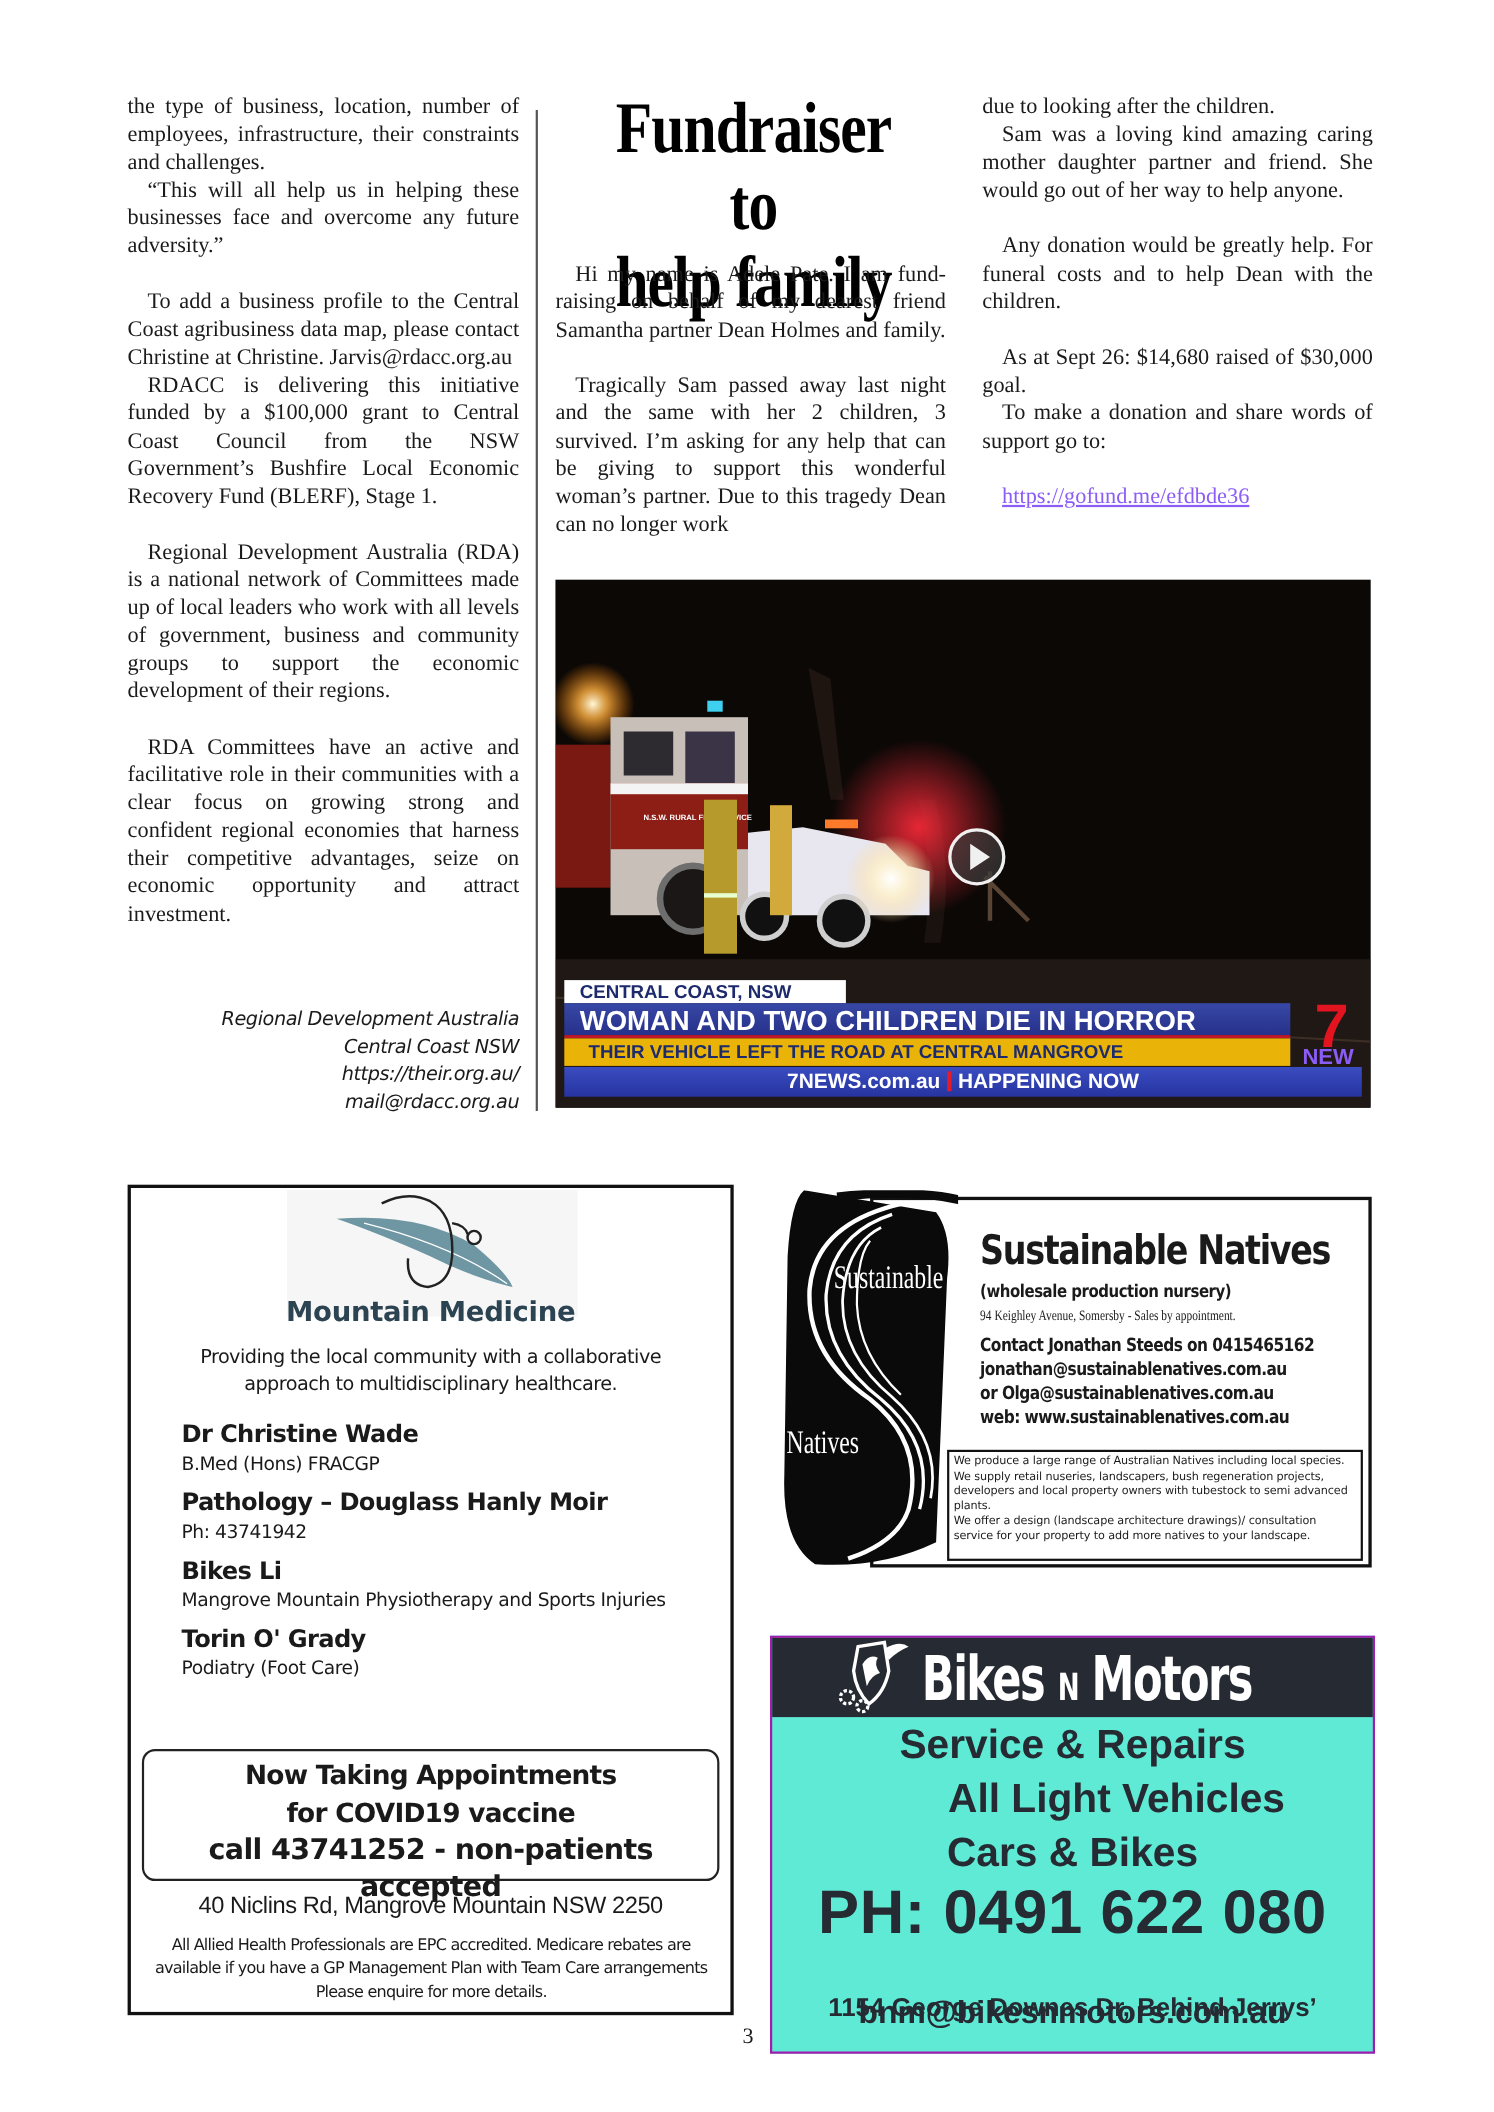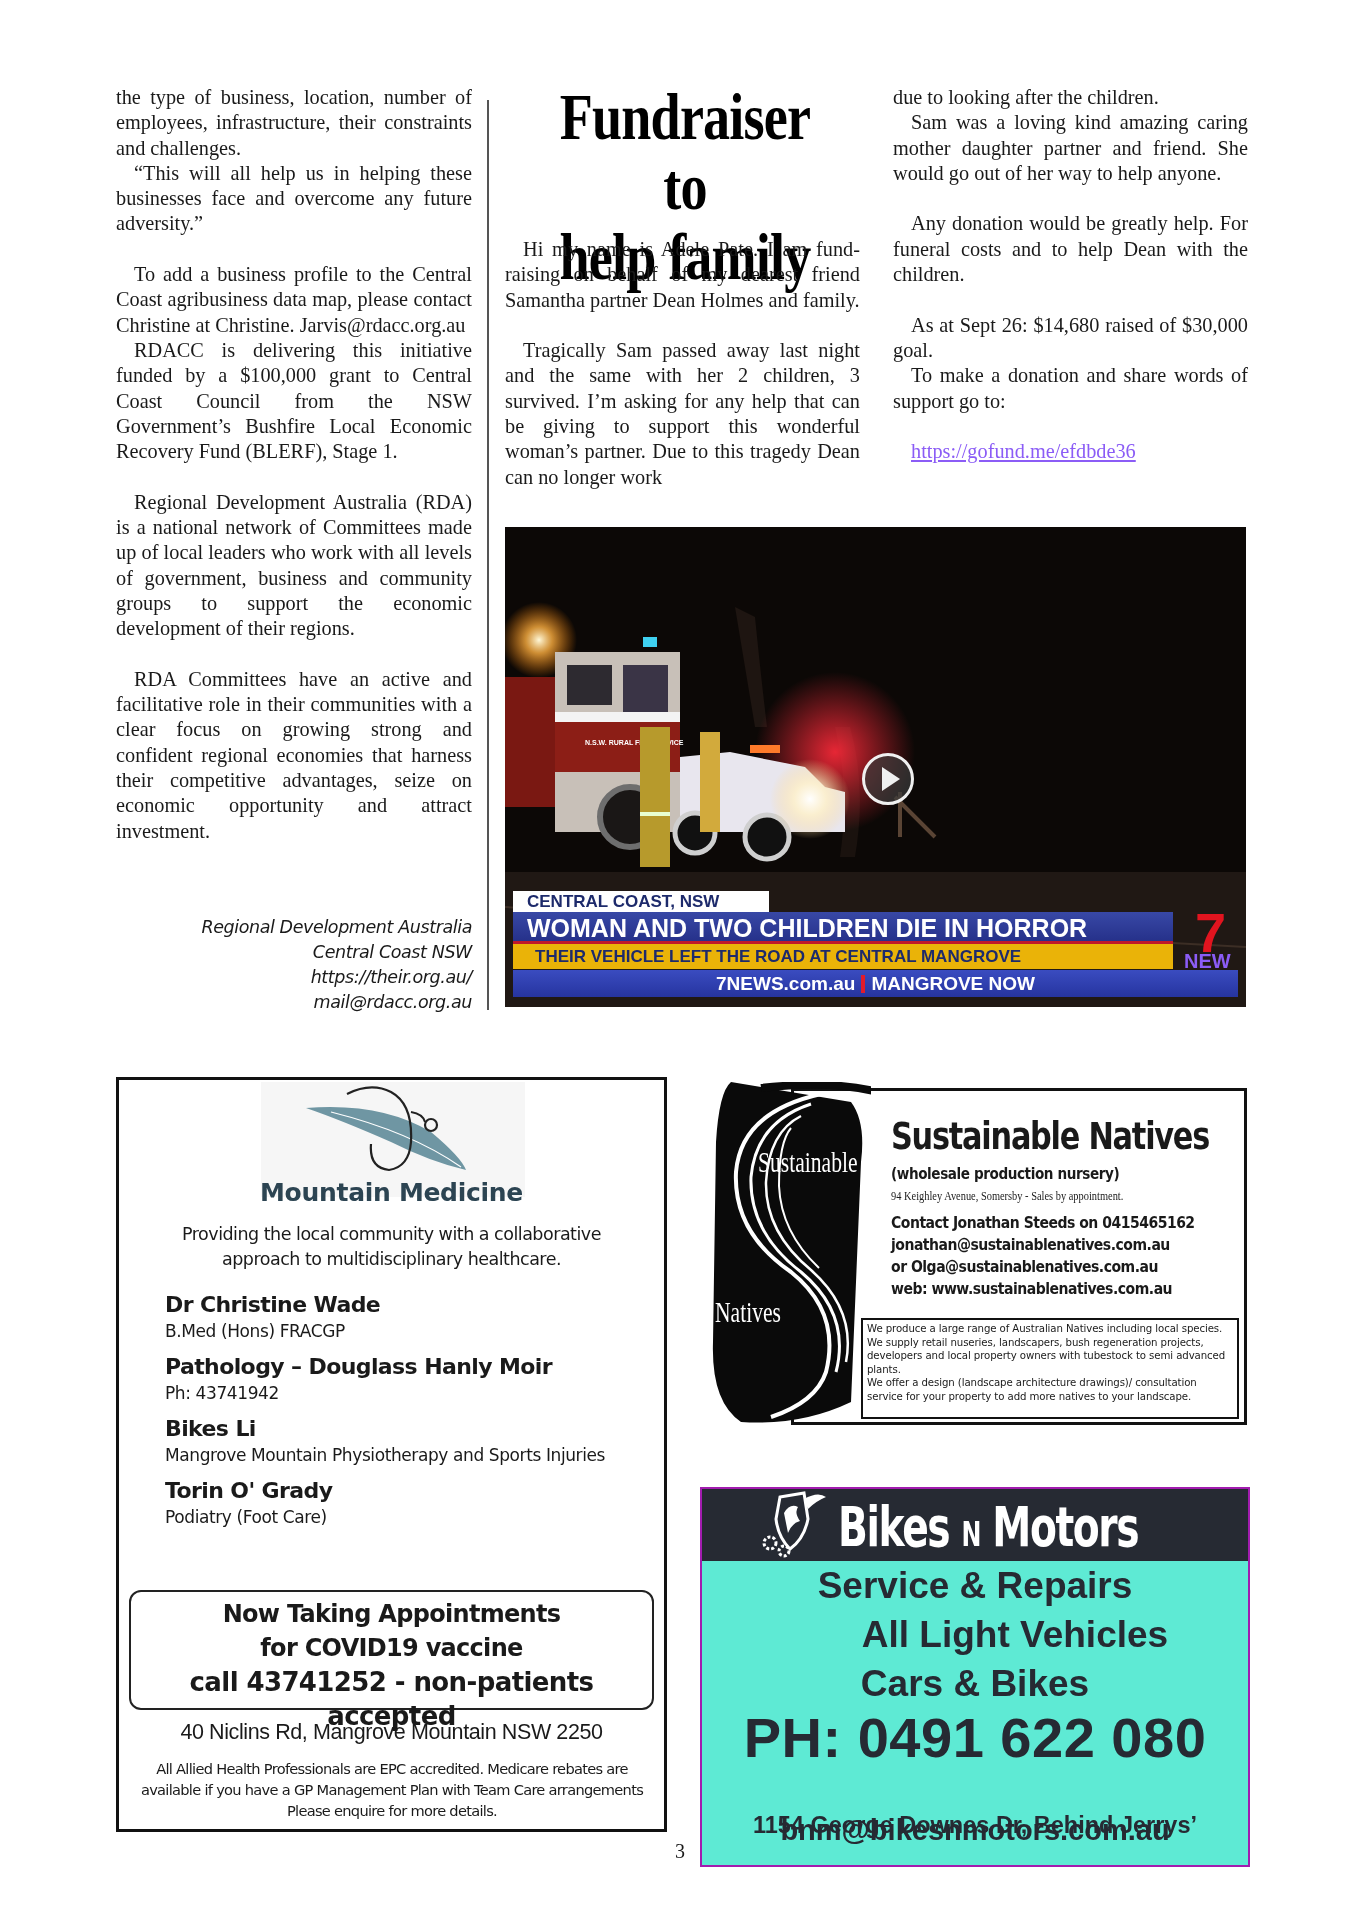--- a/index.html
+++ b/index.html
@@ -169,21 +169,21 @@
     <rect x="195" y="205" width="20" height="100" fill="#d2aa3c"></rect>
 
     <path d="M390 270 L430 310 M395 265 L395 310" stroke="#5a4434" stroke-width="4"></path>
   </svg>
 </div>
 <div class="play"></div>
 <div class="lt-loc">CENTRAL COAST, NSW</div>
 <div class="lt-head">WOMAN AND TWO CHILDREN DIE IN HORROR CRASH</div>
 <div class="lt-sub">THEIR VEHICLE LEFT THE ROAD AT CENTRAL MANGROVE</div>
 <div class="lt-ticker">
-  <span>7NEWS.com.au</span><span class="bar"></span><span>MANGROVE NOW</span>
+  <span>7NEWS.com.au</span><span class="bar"></span><span>HAPPENING NOW</span>
 </div>
 <div class="seven">7</div>
 <div class="seven-new">NEW</div>
 
 <div class="mm">
   <div class="mm-logo-bg">
     <svg width="264" height="115" viewBox="0 0 264 115">
       <path d="M45 26 Q120 20 170 50 Q200 75 205 88 Q170 80 130 60 Q80 38 45 26 Z" fill="#6f96a3"></path>
       <path d="M70 30 Q150 50 200 85" stroke="#ffffff" stroke-width="1.2" fill="none"></path>
       <path d="M86 12 Q110 0 130 10 Q152 22 150 60 Q148 85 128 88 Q108 86 110 62" stroke="#222" stroke-width="2.2" fill="none"></path>

